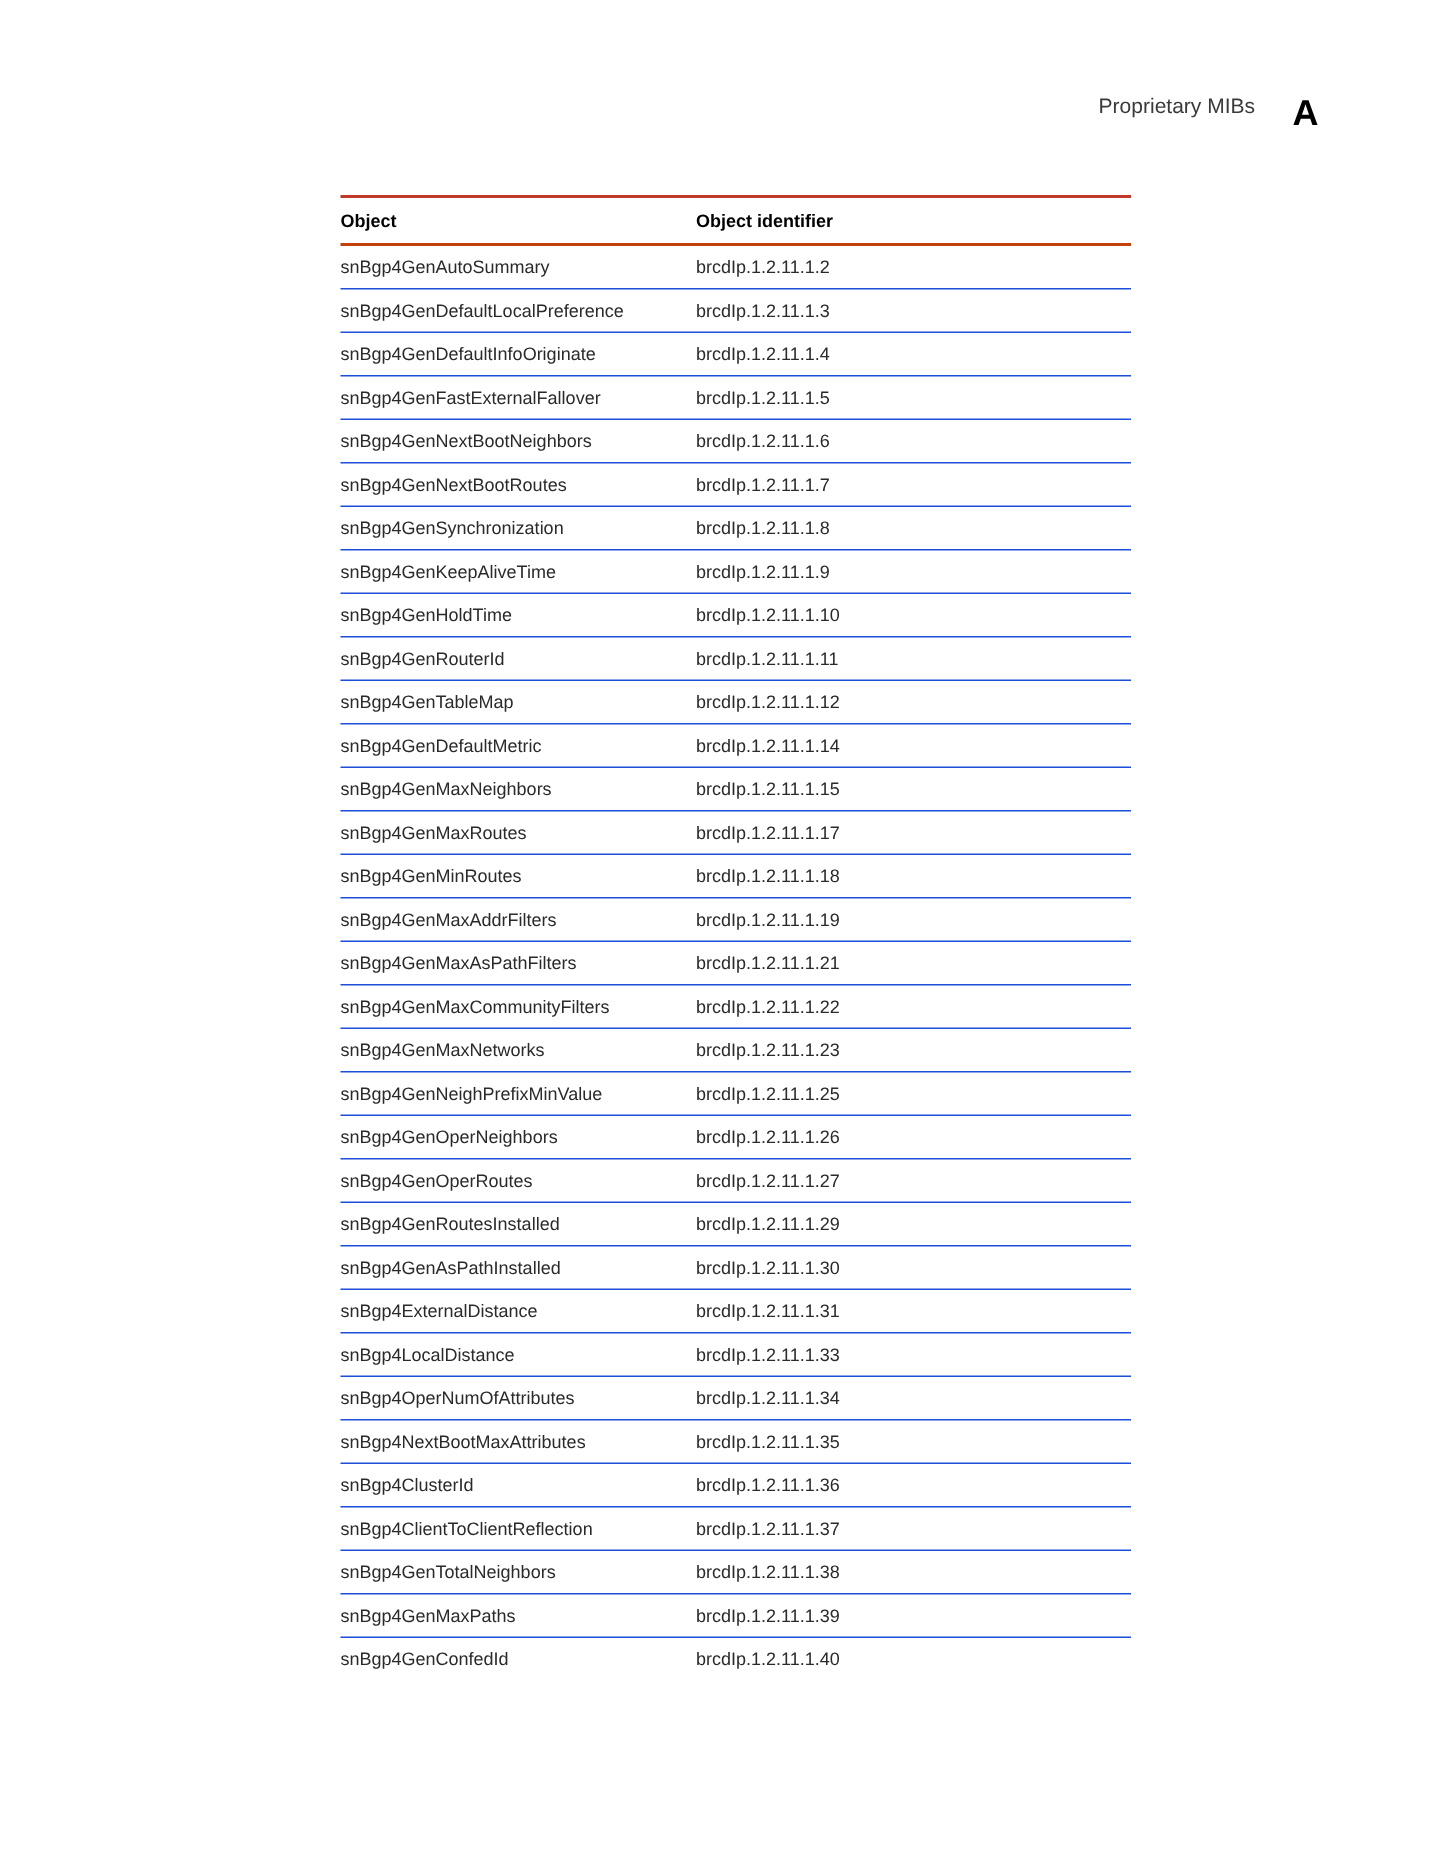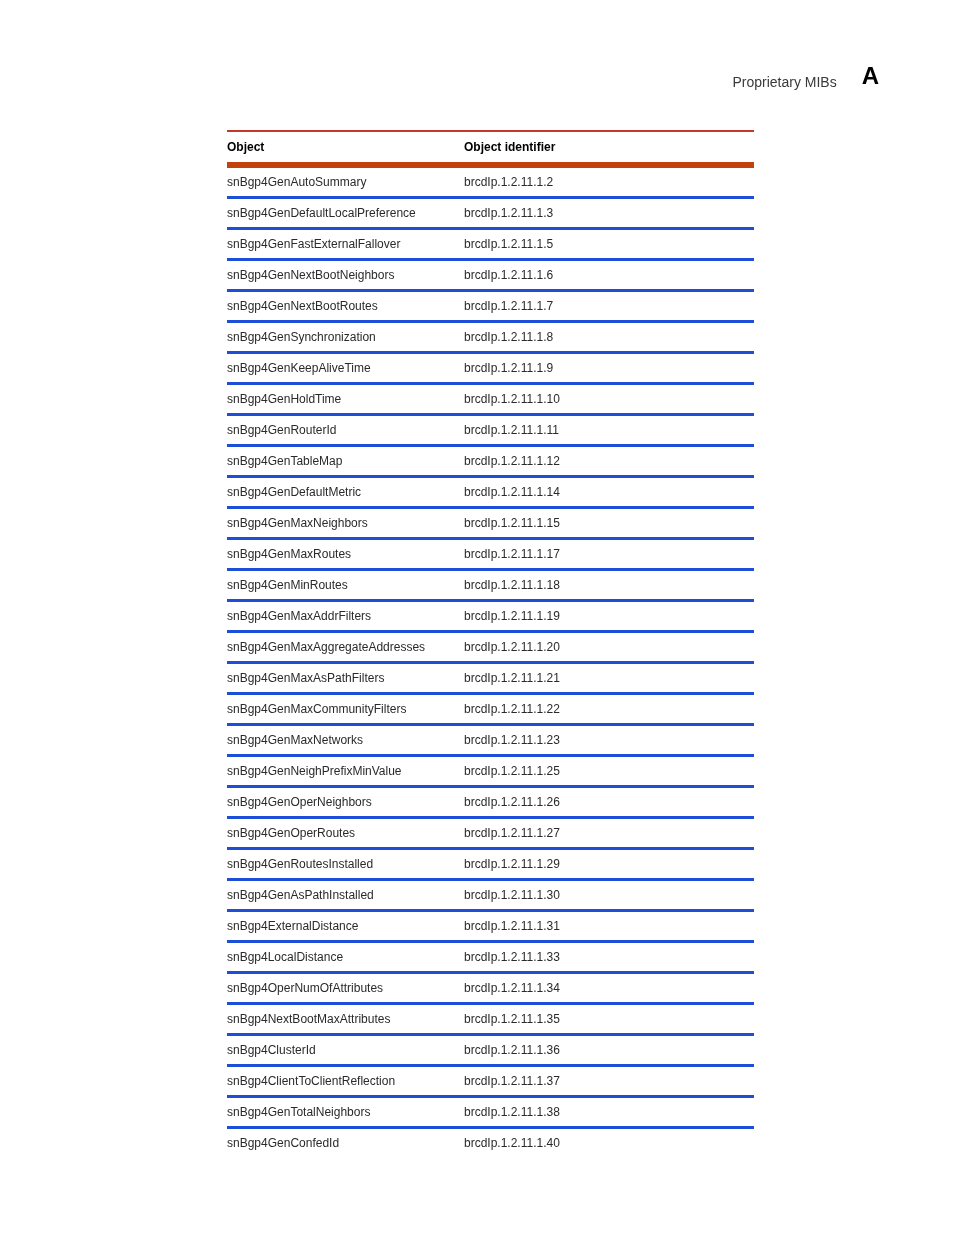--- a/index.html
+++ b/index.html
@@ -12,21 +12,21 @@
       height: 1235px;
       background: #ffffff;
       font-family: Arial, Helvetica, sans-serif;
       position: relative;
     }
     .page-header {
       position: absolute;
       top: 62px;
       right: 75px;
       display: flex;
-      align-items: flex-end;
+      align-items: flex-start;
       gap: 25px;
     }
     .header-text {
       font-size: 14px;
       color: #3a3a3a;
     }
     .appendix-letter {
       font-size: 24px;
       font-weight: bold;
       color: #000;
@@ -36,37 +36,37 @@
       top: 130px;
       left: 227px;
       width: 527px;
     }
     .mib-table {
       width: 100%;
       border-collapse: collapse;
     }
     .mib-table thead tr {
       border-top: 2px solid #c0392b;
-      border-bottom: 6px solid #c2410c;
+      border-bottom: 2px solid #c2410c;
     }
     .mib-table th {
       text-align: left;
       font-size: 12px;
       font-weight: bold;
       color: #000;
       padding: 8px 0 8px 0;
     }
     .mib-table th.col-object {
       width: 237px;
     }
     .mib-table th.col-identifier {
       width: 290px;
     }
     .mib-table tbody tr {
-      border-bottom: 3px solid #1d4ed8;
+      border-bottom: 1px solid #1d4ed8;
     }
     .mib-table tbody tr:last-child {
       border-bottom: none;
     }
     .mib-table td {
       font-size: 12px;
       color: #2a2a2a;
       padding: 7px 0 7px 0;
       vertical-align: top;
     }
@@ -90,20 +90,24 @@
     <tbody id="table-body">
     <tr>
           <td>snBgp4GenAutoSummary</td>
           <td>brcdIp.1.2.11.1.2</td>
         </tr>
         <tr>
           <td>snBgp4GenDefaultLocalPreference</td>
           <td>brcdIp.1.2.11.1.3</td>
         </tr>
         <tr>
+          <td>snBgp4GenDefaultInfoOriginate</td>
+          <td>brcdIp.1.2.11.1.4</td>
+        </tr>
+        <tr>
           <td>snBgp4GenFastExternalFallover</td>
           <td>brcdIp.1.2.11.1.5</td>
         </tr>
         <tr>
           <td>snBgp4GenNextBootNeighbors</td>
           <td>brcdIp.1.2.11.1.6</td>
         </tr>
         <tr>
           <td>snBgp4GenNextBootRoutes</td>
           <td>brcdIp.1.2.11.1.7</td>
@@ -142,24 +146,20 @@
         </tr>
         <tr>
           <td>snBgp4GenMinRoutes</td>
           <td>brcdIp.1.2.11.1.18</td>
         </tr>
         <tr>
           <td>snBgp4GenMaxAddrFilters</td>
           <td>brcdIp.1.2.11.1.19</td>
         </tr>
         <tr>
-          <td>snBgp4GenMaxAggregateAddresses</td>
-          <td>brcdIp.1.2.11.1.20</td>
-        </tr>
-        <tr>
           <td>snBgp4GenMaxAsPathFilters</td>
           <td>brcdIp.1.2.11.1.21</td>
         </tr>
         <tr>
           <td>snBgp4GenMaxCommunityFilters</td>
           <td>brcdIp.1.2.11.1.22</td>
         </tr>
         <tr>
           <td>snBgp4GenMaxNetworks</td>
           <td>brcdIp.1.2.11.1.23</td>
@@ -204,20 +204,24 @@
           <td>snBgp4ClusterId</td>
           <td>brcdIp.1.2.11.1.36</td>
         </tr>
         <tr>
           <td>snBgp4ClientToClientReflection</td>
           <td>brcdIp.1.2.11.1.37</td>
         </tr>
         <tr>
           <td>snBgp4GenTotalNeighbors</td>
           <td>brcdIp.1.2.11.1.38</td>
+        </tr>
+        <tr>
+          <td>snBgp4GenMaxPaths</td>
+          <td>brcdIp.1.2.11.1.39</td>
         </tr>
         <tr>
           <td>snBgp4GenConfedId</td>
           <td>brcdIp.1.2.11.1.40</td>
         </tr>
       </tbody>
   </table>
 </div>
 
 </body></html>

